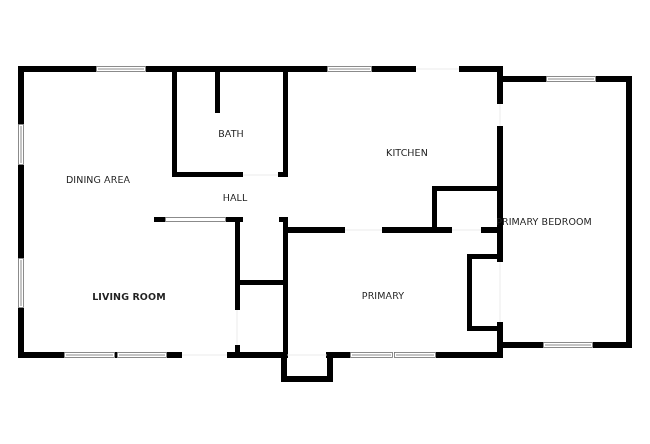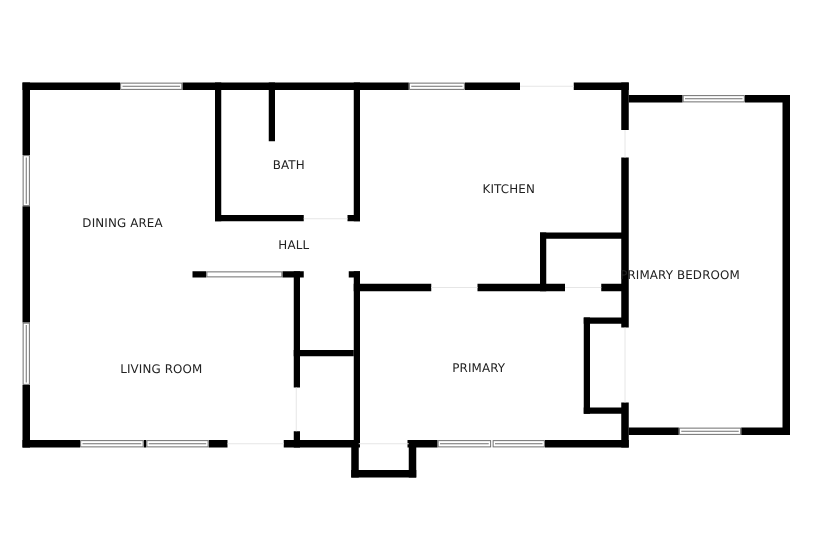--- a/index.html
+++ b/index.html
@@ -114,14 +114,14 @@
     <line x1="237" y1="310" x2="237" y2="345"></line>
     <line x1="287" y1="355" x2="327" y2="355"></line>
   </g>
 </svg>
 
 <div class="room-label" style="left:98px;top:147px;margin-top:32px;">DINING AREA</div>
 <div class="room-label" style="left:231px;top:133px;text-align:right;">BATH</div>
 <div class="room-label" style="left:407px;top:152px;">KITCHEN</div>
 <div class="room-label" style="left:235px;top:197px;">HALL</div>
 <div class="room-label" style="left:544px;top:221px;">PRIMARY BEDROOM</div>
-<div class="room-label" style="left:129px;top:296px;">LIVING ROOM</div>
+<div class="room-label" style="left:129px;top:296px;font-weight:bold;">LIVING ROOM</div>
 <div class="room-label" style="left:383px;top:295px;">PRIMARY</div>
 
 </body></html>

